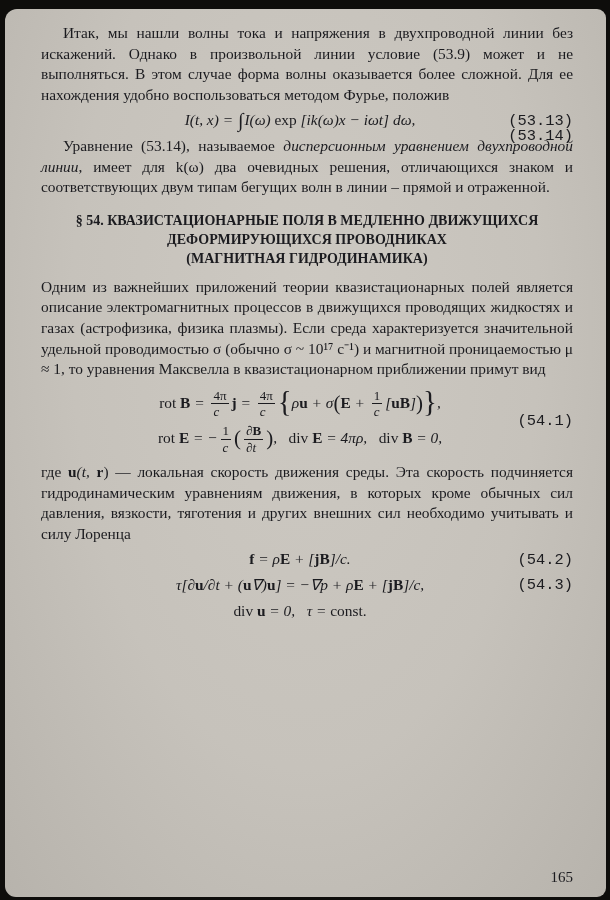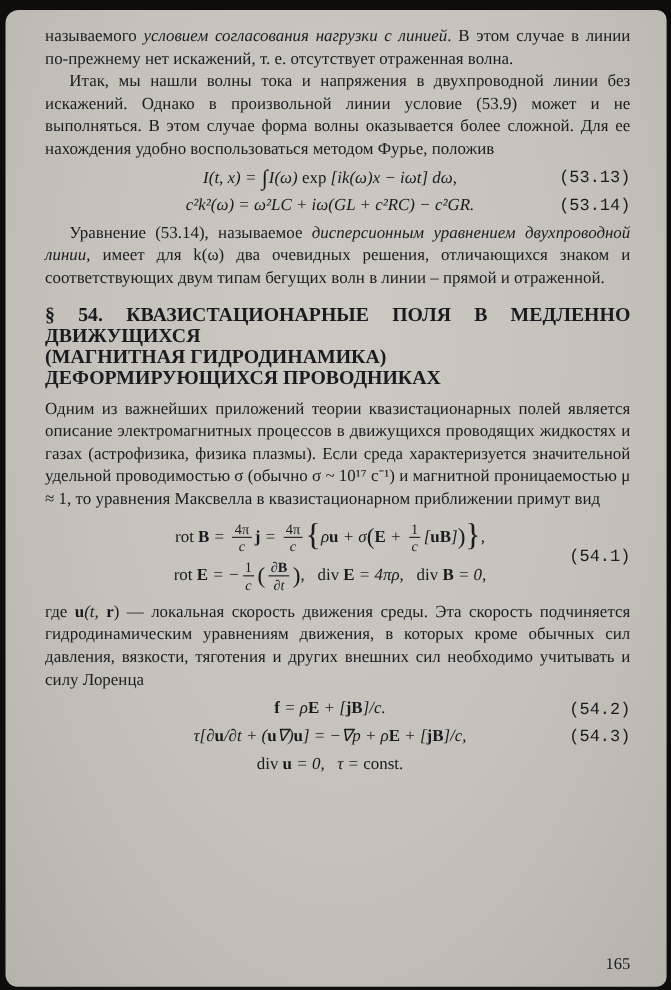--- a/index.html
+++ b/index.html
@@ -21,60 +21,58 @@
     text-align:justify;
   }
   .para { margin:0; }
   .indent { text-indent:22px; }
   .it { font-style:italic; }
   .eq-row { position:relative; text-align:center; margin:5px 14px 4px 0; font-style:italic; }
   .eq-num { position:absolute; right:-14px; top:50%; transform:translateY(-50%); font-style:normal;font-family:Liberation Mono, monospace; }
   .rm  { font-style:normal; }
   .vec { font-style:normal; font-weight:700; }
   .int { font-style:normal; font-size:20px; vertical-align:-2px; padding:0 1px; }
-  .frac { display:inline-block; vertical-align:middle; text-align:center; margin:0 3px; line-height:1; }
+  .frac { display:inline-block; vertical-align:middle; text-align:left; margin:0 3px; line-height:1; }
   .fnum, .fden { display:block; font-size:13px; line-height:1.2; padding:0 2px; }
   .fden { border-top:1px solid #1b1b1f; }
   .brace { font-style:normal; font-size:29px; line-height:0; vertical-align:-3px; }
   .paren { font-style:normal; font-size:21px; line-height:0; vertical-align:-2px; }
   .heading {
-    font-weight:700; font-style:normal;
-    font-size:18px; line-height:19px; margin:13px 0 9px;
+    text-align:center; font-weight:700; font-style:normal;
+    font-size:14px; line-height:19px; margin:13px 0 9px;
   }
   .eq-stack { display:inline-block; }
   .eq-line { text-align:center; margin:3px 18px; }
   .pagenum { position:absolute; right:33px; bottom:11px; font-size:15px; color:#1b1b1f;margin-top:19px; }
 </style>
 </head>
 <body>
 
 <div class="paper">
   <div class="content">
 
-    <p class="para"><span>называемого </span><span class="it">условием согласования нагрузки с линией</span><span>. В этом случае в линии по-прежнему нет искажений, т. е. отсутствует отраженная волна.</span></p>
 
     <p class="para indent">Итак, мы нашли волны тока и напряжения в двухпроводной линии без искажений. Однако в произвольной линии условие (53.9) может и не выполняться. В этом случае форма волны оказывается более сложной. Для ее нахождения удобно воспользоваться методом Фурье, положив</p>
 
     <div class="eq-row">
       <span>I(t, x) = </span><span class="int">∫</span><span>I(ω) </span><span class="rm">exp</span><span> [ik(ω)x − iωt] dω,</span>
       <span class="eq-num">(53.13)</span>
     </div>
 
 
     <div class="eq-row">
-      <span>c²k²(ω) = ω²LC + iω(GL + c²RC) − c²GR.</span>
       <span class="eq-num">(53.14)</span>
     </div>
 
     <p class="para indent"><span>Уравнение (53.14), называемое </span><span class="it">дисперсионным уравнением двухпроводной линии</span><span>, имеет для k(ω) два очевидных решения, отличающихся знаком и соответствующих двум типам бегущих волн в линии – прямой и отраженной.</span></p>
 
     <div class="heading">
       <div>§ 54. КВАЗИСТАЦИОНАРНЫЕ ПОЛЯ В МЕДЛЕННО ДВИЖУЩИХСЯ</div>
+      <div>ДЕФОРМИРУЮЩИХСЯ ПРОВОДНИКАХ</div>
       <div>(МАГНИТНАЯ ГИДРОДИНАМИКА)</div>
-      <div>ДЕФОРМИРУЮЩИХСЯ ПРОВОДНИКАХ</div>
     </div>
 
     <p class="para">Одним из важнейших приложений теории квазистационарных полей является описание электромагнитных процессов в движущихся проводящих жидкостях и газах (астрофизика, физика плазмы). Если среда характеризуется значительной удельной проводимостью σ (обычно σ ~ 10¹⁷ с⁻¹) и магнитной проницаемостью μ ≈ 1, то уравнения Максвелла в квазистационарном приближении примут вид</p>
 
     <div class="eq-row">
       <div class="eq-stack">
         <div class="eq-line">
           <span class="rm">rot </span><span class="vec">B</span><span> = </span><span class="frac"><span class="fnum rm">4π</span><span class="fden">c</span></span><span class="vec">j</span><span> = </span><span class="frac"><span class="fnum rm">4π</span><span class="fden">c</span></span><span class="brace">{</span><span>ρ</span><span class="vec">u</span><span> + σ</span><span class="paren">(</span><span class="vec">E</span><span> + </span><span class="frac"><span class="fnum rm">1</span><span class="fden">c</span></span><span>[</span><span class="vec">uB</span><span>]</span><span class="paren">)</span><span class="brace">}</span><span>,</span>
         </div>
         <div class="eq-line">

